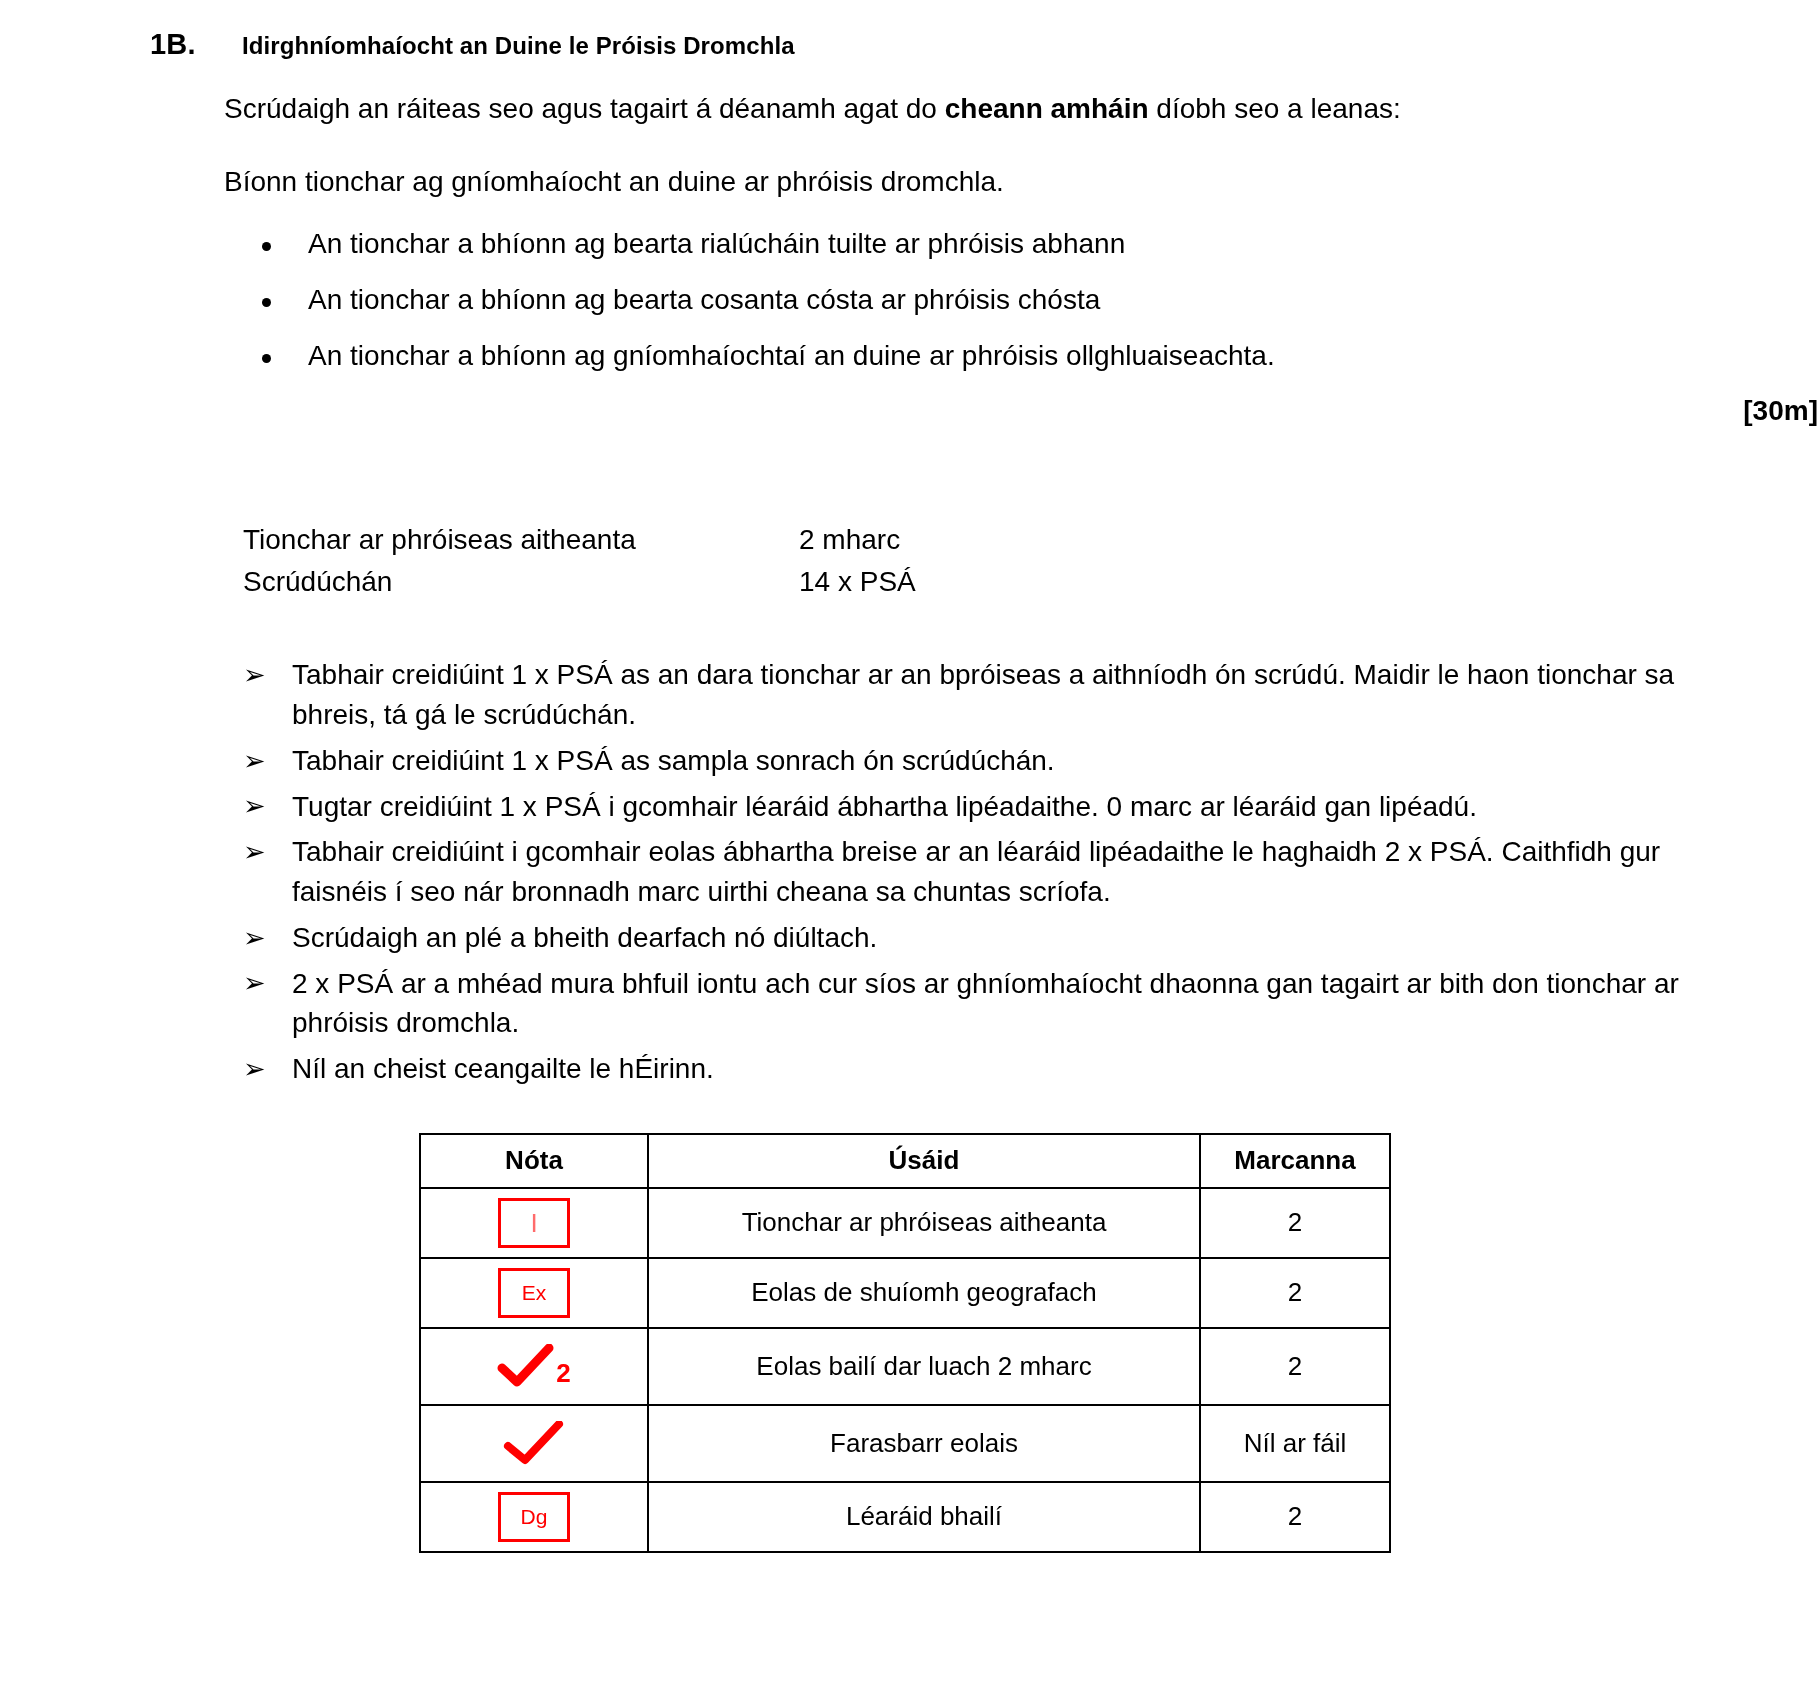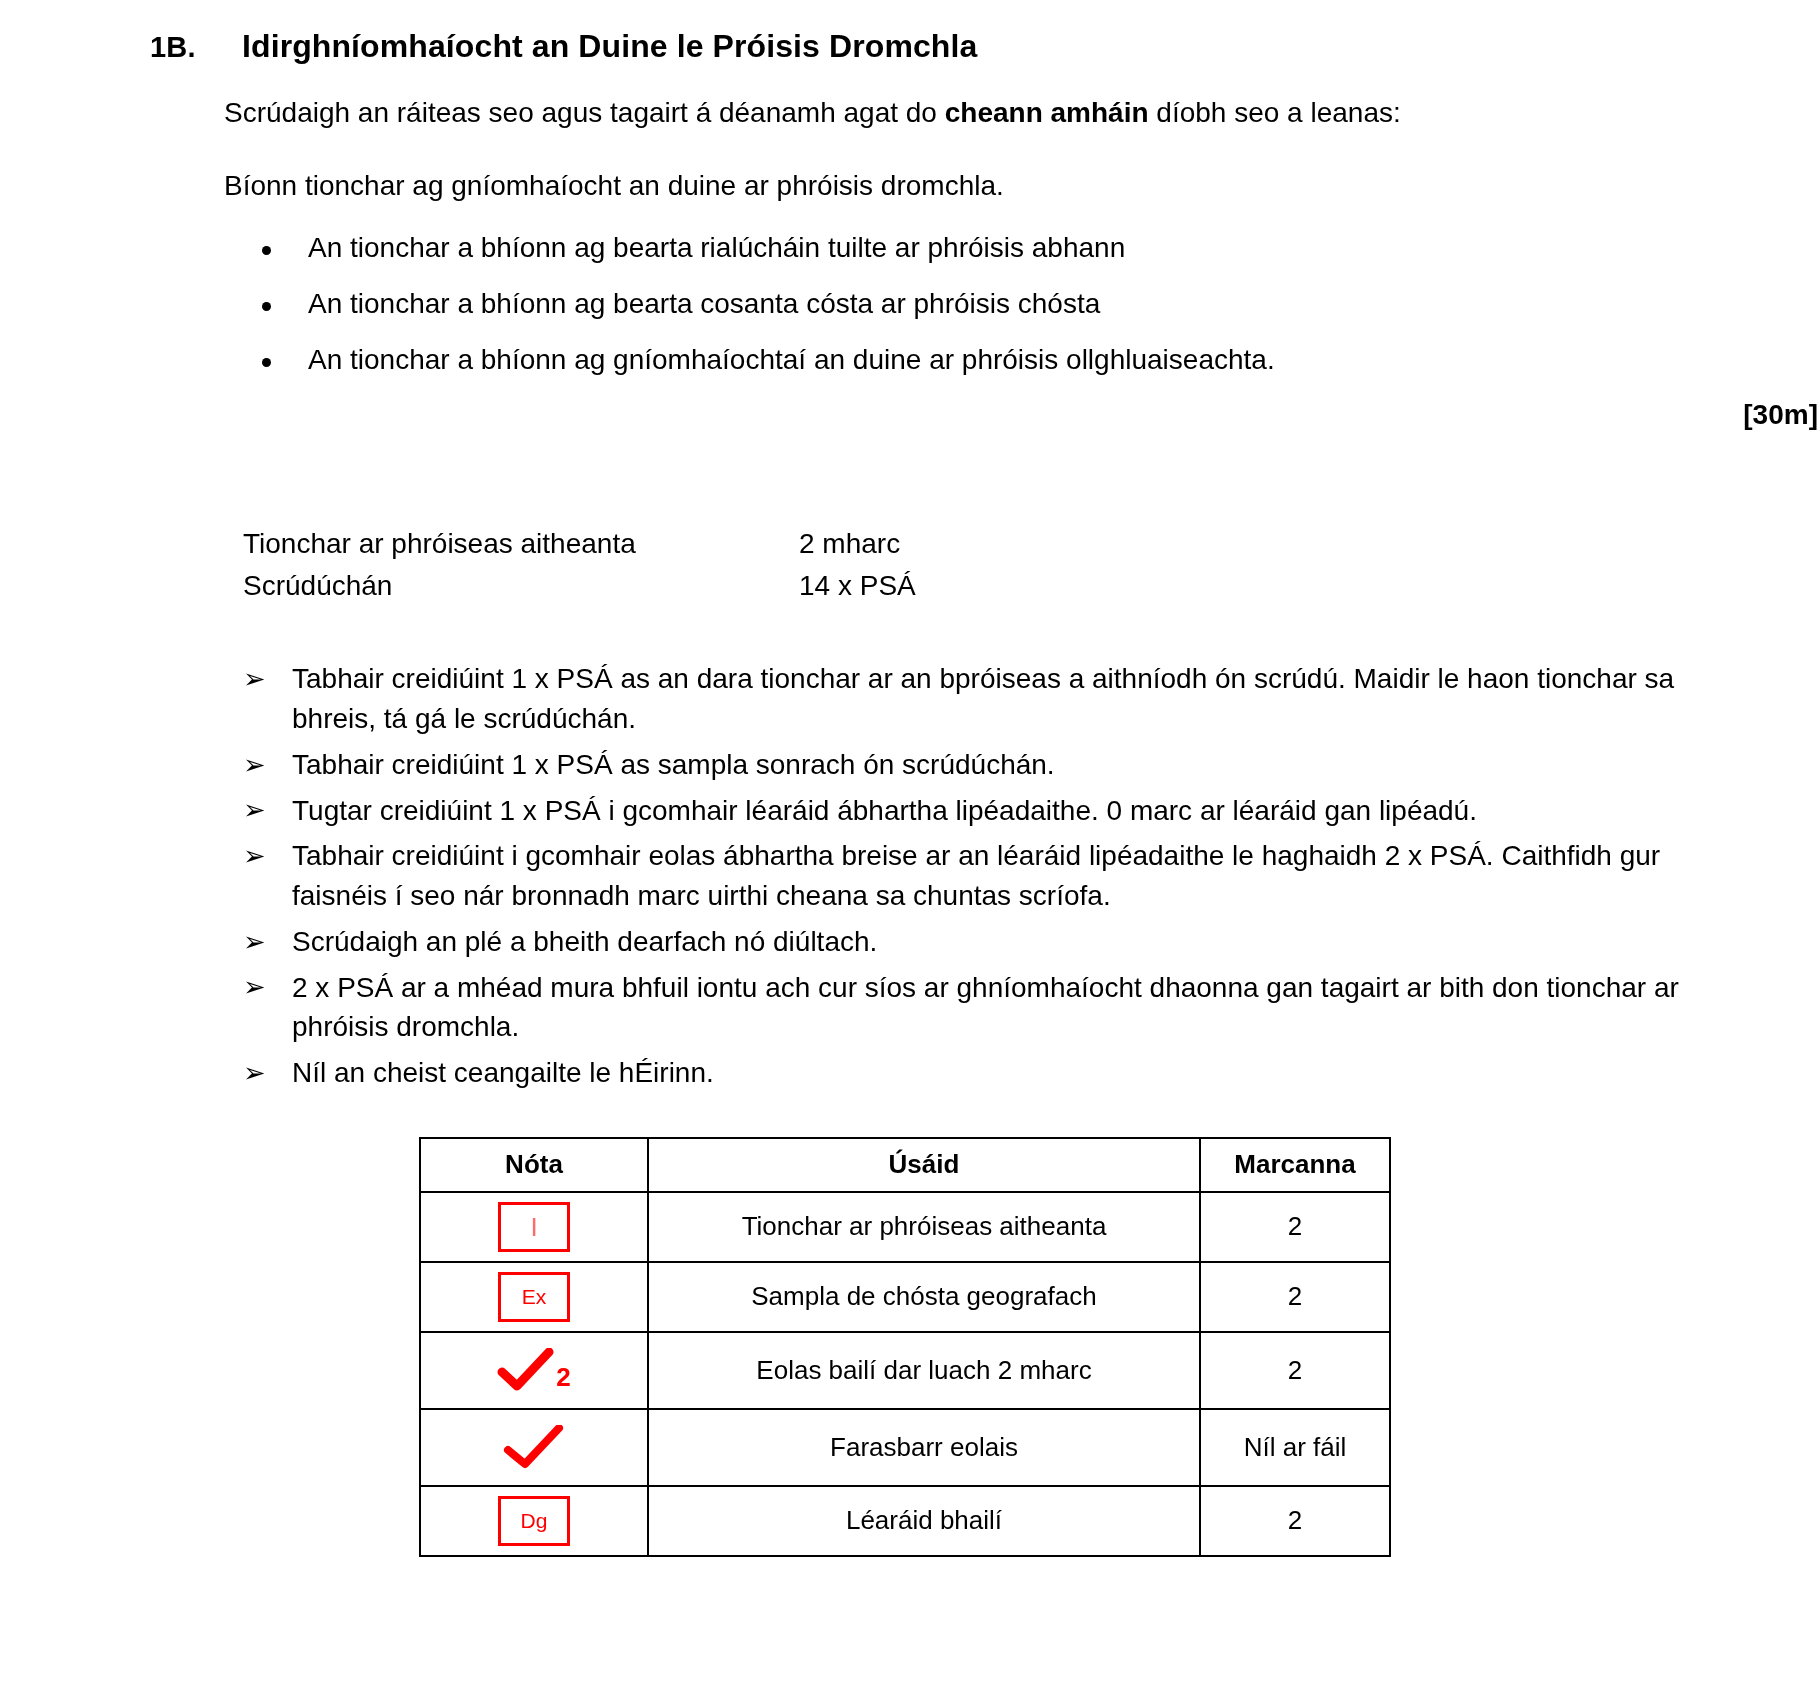--- a/index.html
+++ b/index.html
@@ -31,21 +31,21 @@
     margin-top: 28px;
     padding-left: 150px;
   }
   .heading-num {
     font-size: 29px;
     font-weight: bold;
     letter-spacing: 0.2px;
     min-width: 92px;
   }
   .heading-title {
-    font-size: 32px;
+    font-size: 24px;
     font-weight: bold;
     letter-spacing: 0.1px;
   }
 
   
   .intro {
     padding-left: 224px;
     padding-right: 120px;
     margin-top: 38px;
     font-size: 28px;
@@ -275,21 +275,21 @@
           <td>
             <span class="mark-box thin-i">I</span>
           </td>
           <td>Tionchar ar phróiseas aitheanta</td>
           <td>2</td>
         </tr>
         <tr>
           <td>
             <span class="mark-box">Ex</span>
           </td>
-          <td>Sampla de chósta geografach</td>
+          <td>Eolas de shuíomh geografach</td>
           <td>2</td>
         </tr>
         <tr>
           <td>
             <span class="mark-check">
               <svg width="58" height="44" viewBox="0 0 58 44" aria-hidden="true">
                 <path d="M5 24 L20 38 L52 4" fill="none" stroke="#ff0000" stroke-width="9" stroke-linecap="round" stroke-linejoin="round"></path>
               </svg>
               <span class="check-sub">2</span>
             </span>

